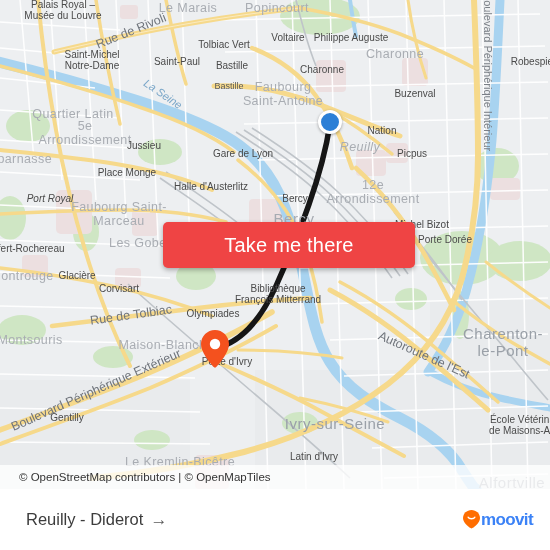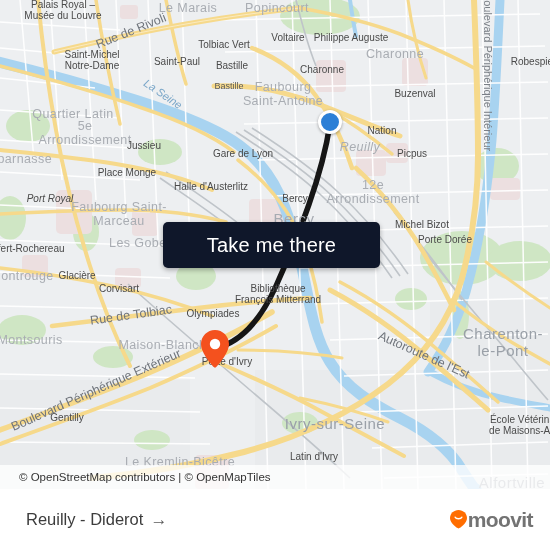--- a/index.html
+++ b/index.html
@@ -27,38 +27,38 @@
   .rot-p34{transform:translate(-50%,-50%) rotate(34deg);}
   .rot-v{transform:translate(-50%,-50%) rotate(90deg);}
 
   
   #origin-marker{position:absolute;width:24px;height:24px;border-radius:50%;
      background:#2c7fd6;border:3px solid #fff;box-sizing:border-box;
      box-shadow:0 1px 3px rgba(0,0,0,.35);}
   #dest-marker{position:absolute;width:28px;height:38px;}
 
   
-  #take-me-there{position:absolute;left:163px;top:222px;width:217px;height:46px;
-     background:#0f172a;color:#fff;border:none;border-radius:5px;
+  #take-me-there{position:absolute;left:163px;top:222px;width:252px;height:46px;
+     background:#ef4444;color:#fff;border:none;border-radius:5px;
      font-family:"Liberation Sans",sans-serif;font-size:20px;letter-spacing:.2px;
      box-shadow:0 2px 5px rgba(0,0,0,.3);cursor:pointer;}
 
   
   #attribution{position:absolute;left:0;bottom:0;width:550px;height:24px;
      background:rgba(255,255,255,.78);font-size:11.5px;color:#333;
      display:flex;align-items:center;padding-left:19px;box-sizing:border-box;}
 
   
   #footer{position:absolute;left:0;top:489px;width:550px;height:61px;background:#fff;
      display:flex;align-items:center;justify-content:space-between;
      padding:0 17px 0 26px;box-sizing:border-box;}
   #route-summary{font-size:16.5px;color:#3c3c3c;display:flex;align-items:center;gap:7px;}
   #route-arrow-icon{font-size:17px;color:#5a5a5a;}
   #moovit-logo{display:flex;align-items:center;gap:1px;}
-  #moovit-wordmark{font-size:21px;font-weight:bold;color:#737373;letter-spacing:-.6px;}
+  #moovit-wordmark{font-size:17px;font-weight:bold;color:#3b82f6;letter-spacing:-.6px;}
 </style>
 </head>
 <body>
 
 <div id="app">
 
   <div id="map">
 
     <svg width="550" height="489">
       <defs>

